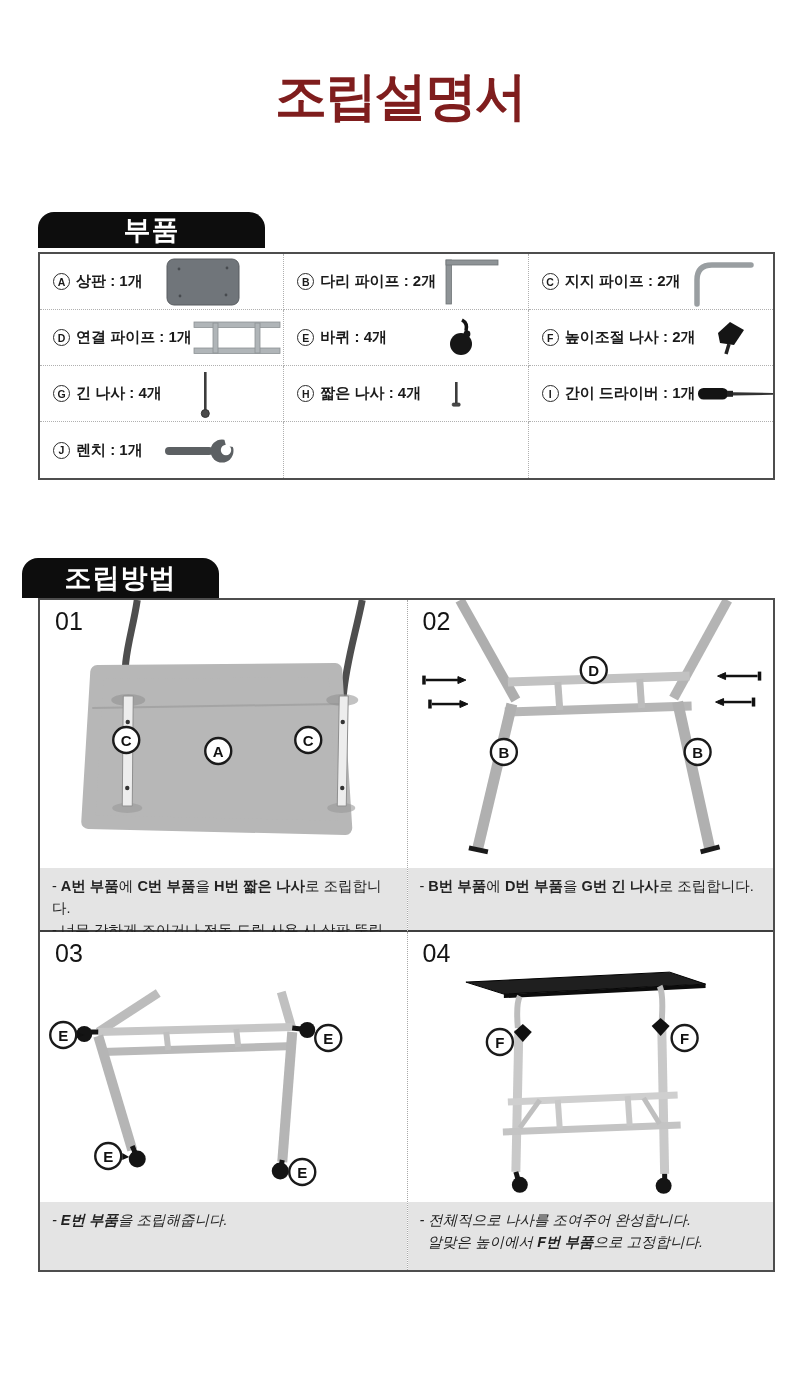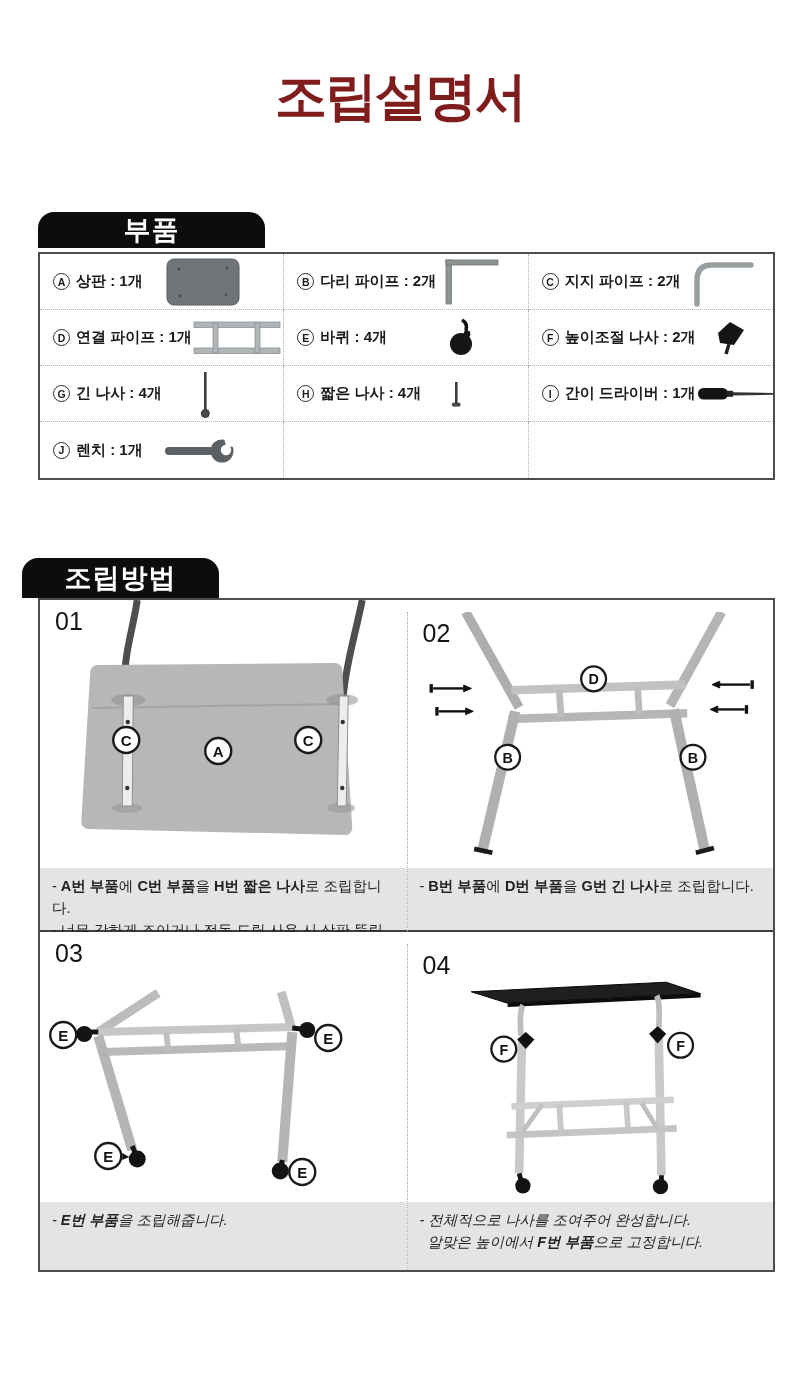--- a/index.html
+++ b/index.html
@@ -27,21 +27,21 @@
          display:inline-flex;align-items:center;justify-content:center;
          font-size:10.5px;font-weight:bold;margin-right:6px;box-sizing:border-box;}
   .plabel{font-size:15px;font-weight:bold;white-space:nowrap;}
   .picon{margin-left:auto;display:flex;align-items:center;justify-content:flex-end;padding-right:14px;}
 
   
   .asm-grid{position:absolute;left:38px;top:598px;width:737px;height:674px;
             border:2px solid #4d4d4d;box-sizing:border-box;
             display:grid;grid-template-columns:1fr 1fr;grid-template-rows:332px 338px;}
   .acell{position:relative;display:flex;flex-direction:column;box-sizing:border-box;background:#fff;}
-  .acell.col2{border-left:1px dotted #a8a8a8;margin-top:12px;}
+  .acell.col2{border-left:1px dotted #a8a8a8;}
   .acell.row1{border-bottom:2px solid #3f3f3f;}
   .aimg{flex:1;position:relative;overflow:hidden;padding-left:44px;}
   .aimg svg{position:absolute;inset:0;width:100%;height:100%;}
   .stepnum{position:absolute;top:7px;left:15px;font-size:25px;color:#141414;z-index:2;}
   .cap{background:var(--caption_bg,#e4e4e4);box-sizing:border-box;padding:8px 12px 12px 12px;
        font-size:14.5px;line-height:1.5;color:#222;}
   .row1 .cap{height:62px;}
   .row2 .cap{height:68px;font-style:italic;}
   .cap-line{white-space:pre-wrap;}
   .b{font-weight:bold;}

